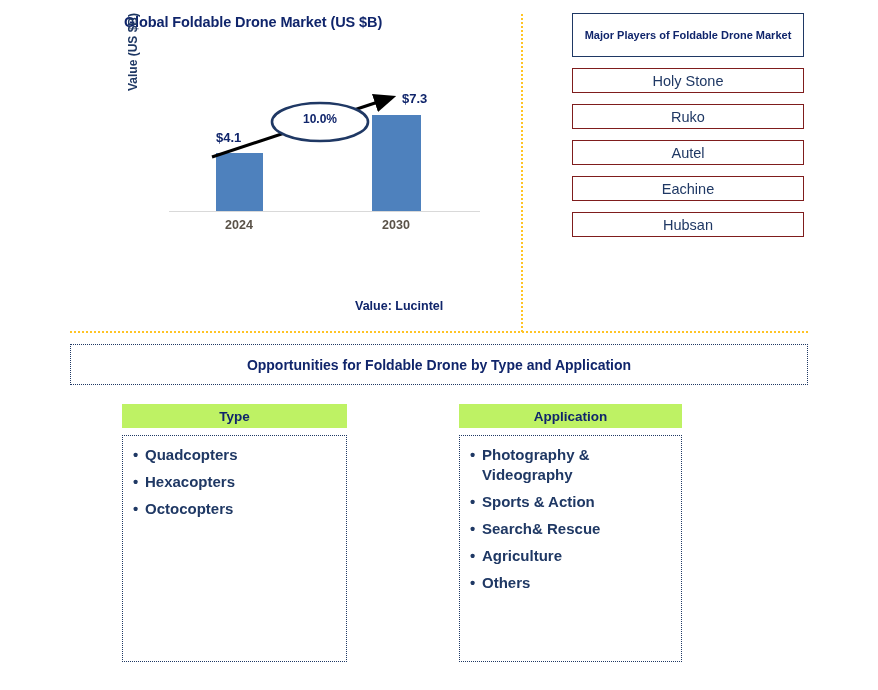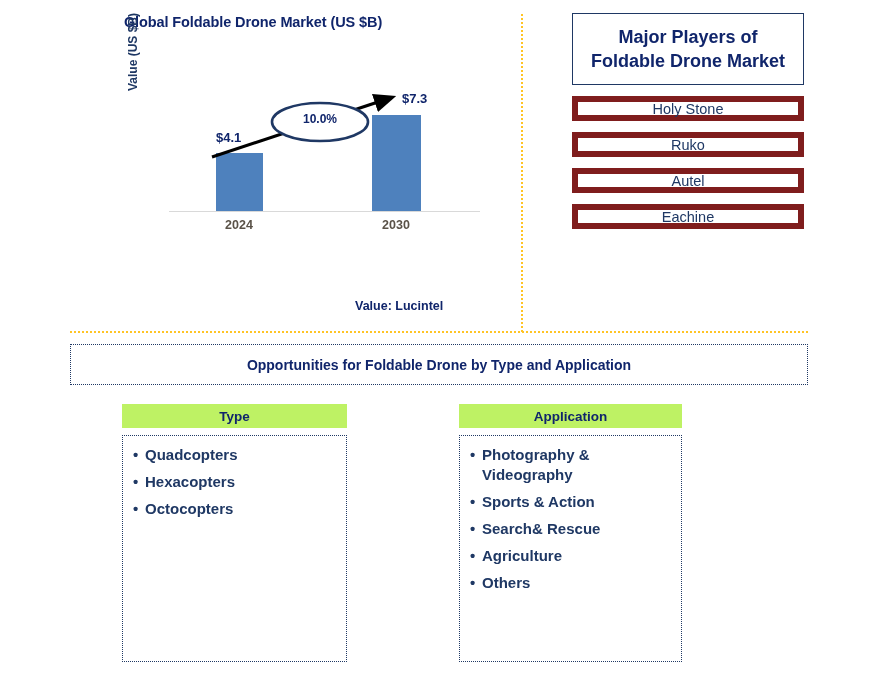--- a/index.html
+++ b/index.html
@@ -139,35 +139,35 @@
   #players-panel {
     position: absolute;
     left: 572px;
     top: 13px;
     width: 232px;
   }
   #players-header {
     border: 1.5px solid #1F3864;
     box-sizing: border-box;
     width: 232px;
-    height: 72px;
+    height: 44px;
     display: flex;
     align-items: center;
     justify-content: center;
     text-align: center;
-    font-size: 18px;
+    font-size: 11px;
     font-weight: bold;
     color: #10256B;
     line-height: 1.35;
     padding: 0 10px;
     box-sizing: border-box;
   }
   .player-box {
     margin-top: 11px;
-    border: 6px solid #7f1d1d;
+    border: 1px solid #7f1d1d;
     box-sizing: border-box;
     width: 232px;
     height: 25px;
     display: flex;
     align-items: center;
     justify-content: center;
     font-size: 14.5px;
     color: #1F3864;
   }
 
@@ -284,20 +284,23 @@
   </div>
   <div class="player-box">
     <span>Ruko</span>
   </div>
   <div class="player-box">
     <span>Autel</span>
   </div>
   <div class="player-box">
     <span>Eachine</span>
   </div>
+  <div class="player-box">
+    <span>Hubsan</span>
+  </div>
 </div>
 
 <div id="opportunities-banner">Opportunities for Foldable Drone by Type and Application</div>
 
 <div class="column-header" id="type-header">Type</div>
 
 <div class="column-header" id="application-header">Application</div>
 
 <div class="list-box" id="type-list">
   <ul>

